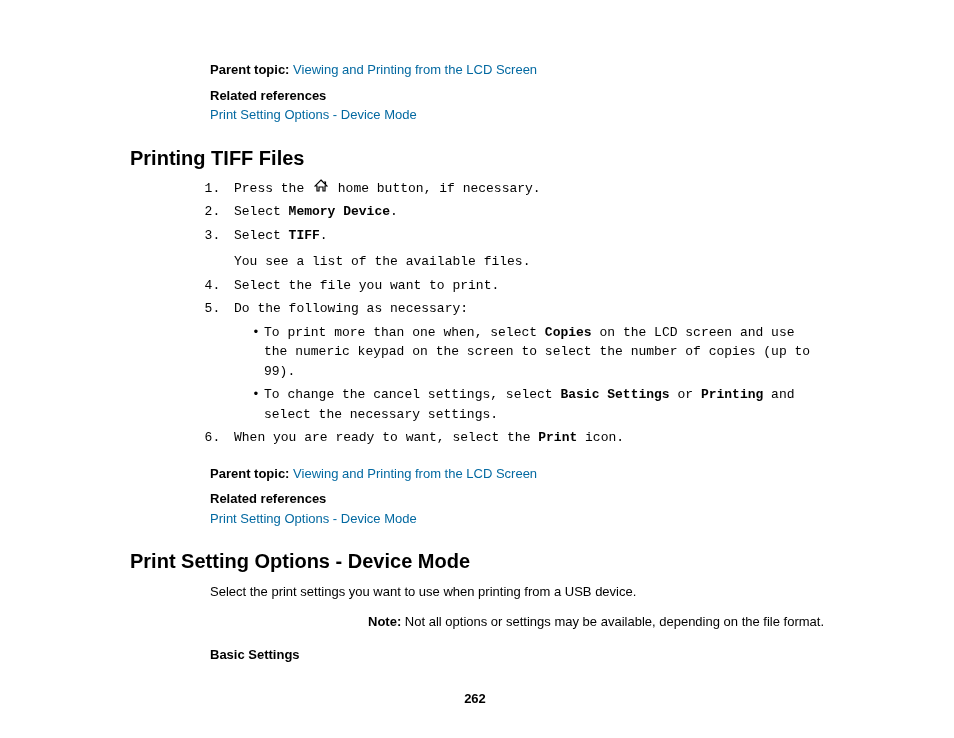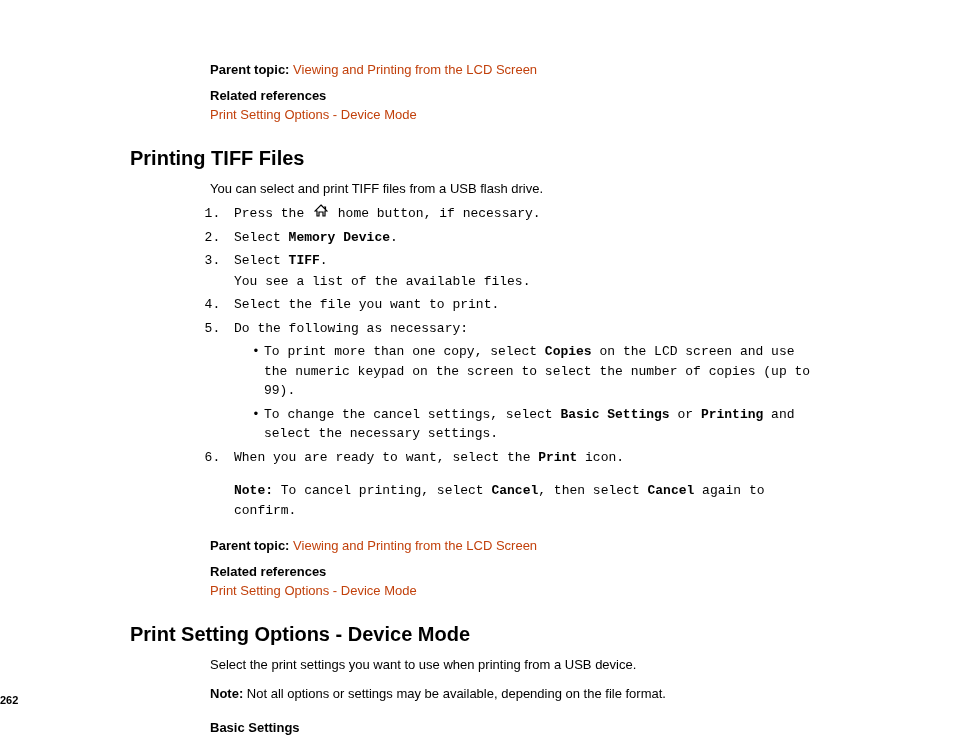--- a/index.html
+++ b/index.html
@@ -18,21 +18,21 @@
     padding: 60px 130px 0 130px;
   }
   .indent-block {
     margin-left: 80px;
     margin-bottom: 16px;
   }
   .parent-topic-line {
     margin-bottom: 6px;
   }
   .link {
-    color: #c2410c;
+    color: #0369a1;
     text-decoration: none;
     cursor: pointer;
   }
   .bold {
     font-weight: bold;
   }
   h2.section-heading {
     font-size: 20px;
     font-weight: bold;
     margin: 18px 0 6px 0;
@@ -41,21 +41,21 @@
     margin: 0;
     padding-left: 18px;
     list-style-position: outside;
     font-family: Liberation Mono, monospace;
   }
   ol.steps > li {
     margin-bottom: 4px;
     padding-left: 6px;
   }
   .sub-text {
-    margin-top: 1px;
+    margin-top: 7px;
     margin-bottom: 4px;
   }
   ul.bullets {
     list-style-type: none;
     margin: 4px 0 4px 0;
     padding-left: 18px;
   }
   ul.bullets li {
     position: relative;
     padding-left: 12px;
@@ -74,23 +74,23 @@
   .home-icon {
     display: inline-block;
     vertical-align: middle;
     margin: 0 2px;
   }
   .page-number {
     position: absolute;
     bottom: 30px;
     left: 0;
     right: 4px;
-    text-align: left;
+    text-align: center;
     font-weight: bold;
-    font-size: 11px;
+    font-size: 13px;
   }
   .intro-text {
     margin-left: 80px;
     margin-bottom: 6px;
   }
 </style>
 </head>
 <body>
 
 <div class="page">
@@ -98,21 +98,20 @@
   <div class="indent-block">
     <div class="parent-topic-line">
       <span class="bold">Parent topic:</span>
       <a class="link">Viewing and Printing from the LCD Screen</a>
     </div>
     <div class="bold">Related references</div>
     <div><a class="link">Print Setting Options - Device Mode</a></div>
   </div>
 
   <h2 class="section-heading">Printing TIFF Files</h2>
-  <div class="intro-text">You can select and print TIFF files from a USB flash drive.</div>
 
   <div class="indent-block">
     <ol class="steps">
       <li>
         <span>Press the </span><span class="home-icon"><svg width="14" height="13" viewBox="0 0 14 13">
               <path d="M7 1 L13 7 L11 7 L11 12 L9 12 L9 8 L5 8 L5 12 L3 12 L3 7 L1 7 Z" fill="none" stroke="#000" stroke-width="1.2"></path>
               <path d="M10 3 L11.5 3 L11.5 5" fill="none" stroke="#000" stroke-width="1.2"></path>
             </svg></span><span> home button, if necessary.</span>
       </li>
       <li>
@@ -122,50 +121,47 @@
         <span>Select </span><span class="bold">TIFF</span><span>.</span>
         <div class="sub-text">You see a list of the available files.</div>
       </li>
       <li>
         <span>Select the file you want to print.</span>
       </li>
       <li>
         <span>Do the following as necessary:</span>
         <ul class="bullets">
           <li>
-            <span>To print more than one copy, select </span><span class="bold">Copies</span><span> on the LCD screen and use the numeric keypad on the screen to select the number of copies (up to 99).</span>
+            <span>To print more than one when, select </span><span class="bold">Copies</span><span> on the LCD screen and use the numeric keypad on the screen to select the number of copies (up to 99).</span>
           </li>
           <li>
             <span>To change the cancel settings, select </span><span class="bold">Basic Settings</span><span> or </span><span class="bold">Printing</span><span> and select the necessary settings.</span>
           </li>
         </ul>
       </li>
       <li>
         <span>When you are ready to want, select the </span><span class="bold">Print</span><span> icon.</span>
-        <div class="note-block">
-          <span class="bold">Note:</span><span> To cancel printing, select </span><span class="bold">Cancel</span><span>, then select </span><span class="bold">Cancel</span><span> again to confirm.</span>
-        </div>
       </li>
     </ol>
   </div>
 
   <div class="indent-block">
     <div class="parent-topic-line">
       <span class="bold">Parent topic:</span>
       <a class="link">Viewing and Printing from the LCD Screen</a>
     </div>
     <div class="bold">Related references</div>
     <div><a class="link">Print Setting Options - Device Mode</a></div>
   </div>
 
   <h2 class="section-heading">Print Setting Options - Device Mode</h2>
   <div class="intro-text">Select the print settings you want to use when printing from a USB device.</div>
 
   <div class="indent-block">
-    <div class="note-block" style="margin-top:10px;">
+    <div class="note-block" style="margin-top:10px;text-align:right;">
       <span class="bold">Note:</span><span> Not all options or settings may be available, depending on the file format.</span>
     </div>
     <div class="bold">Basic Settings</div>
   </div>
 
 </div>
 
 <div class="page-number">262</div>
 
 </body></html>

